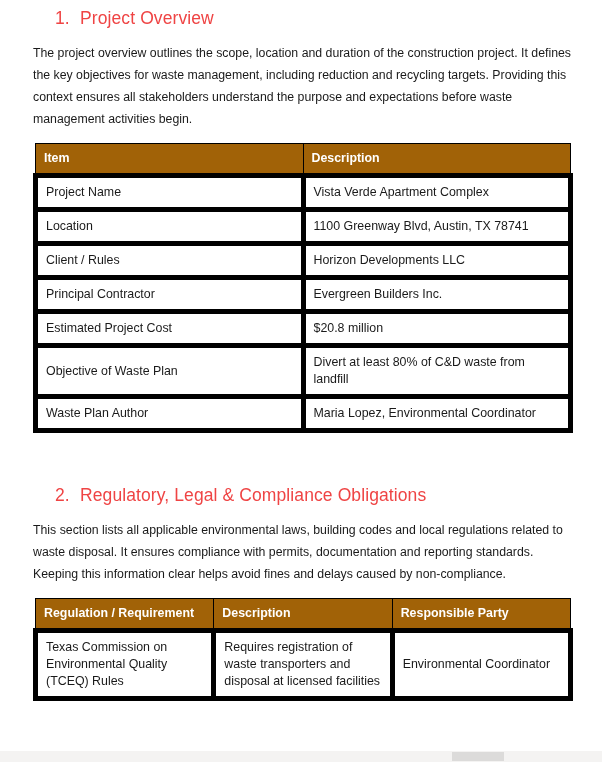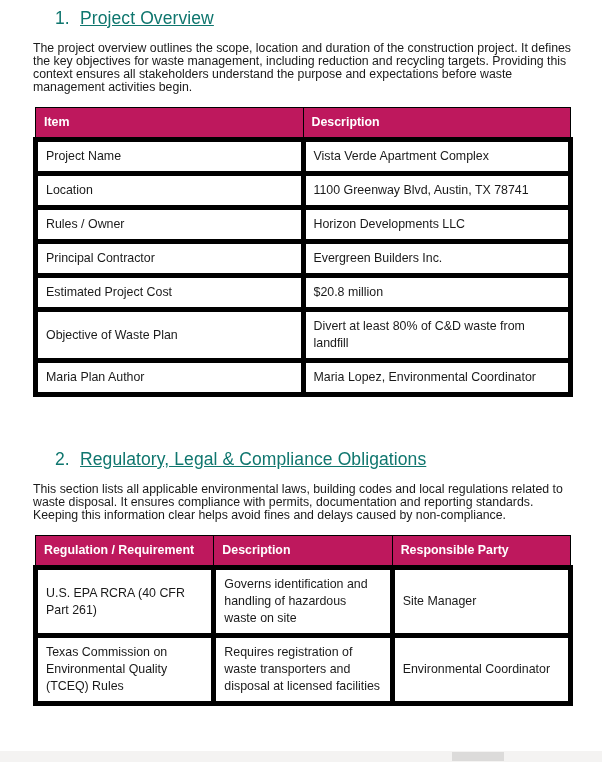--- a/index.html
+++ b/index.html
@@ -10,50 +10,49 @@
     font-family: "Liberation Sans", sans-serif;
     color: #1b1b1b;
     overflow: hidden;
   }
   .doc {
     position: relative;
     padding: 8px 29px 0 33px;
     width: 602px;
   }
   .heading {
-    color: #0f766e;
+    color: #ef4444;
     font-size: 17.5px;
     font-weight: 400;
     margin: 0 0 13px 0;
     letter-spacing: 0.1px;
-    text-decoration: underline;
   }
   .heading .num {
     display: inline-block;
     margin-left: 22px;
     width: 25px;
   }
   .heading.second {
     margin-top: 52px;
   }
   .body-text {
     font-size: 12.3px;
-    line-height: 13px;
+    line-height: 22px;
     margin: 0 0 13px 0;
     color: #1a1a1a;
     width: 540px;
   }
   table.doc-table {
     width: 540px;
     border-collapse: collapse;
     table-layout: fixed;
     font-size: 12.4px;
   }
   table.doc-table th {
-    background: #be185d;
+    background: #a16207;
     color: #ffffff;
     font-weight: bold;
     text-align: left;
     vertical-align: middle;
     padding: 6px 8px 7px 8px;
     border: 1px solid #000000;
     line-height: 16px;
   }
   table.doc-table td {
     border: 5px solid #000000;
@@ -102,37 +101,37 @@
       <tbody>
         <tr>
           <td>Project Name</td>
           <td>Vista Verde Apartment Complex</td>
         </tr>
         <tr>
           <td>Location</td>
           <td>1100 Greenway Blvd, Austin, TX 78741</td>
         </tr>
         <tr>
-          <td>Rules / Owner</td>
+          <td>Client / Rules</td>
           <td>Horizon Developments LLC</td>
         </tr>
         <tr>
           <td>Principal Contractor</td>
           <td>Evergreen Builders Inc.</td>
         </tr>
         <tr>
           <td>Estimated Project Cost</td>
           <td>$20.8 million</td>
         </tr>
         <tr>
           <td>Objective of Waste Plan</td>
           <td>Divert at least 80% of C&amp;D waste from landfill</td>
         </tr>
         <tr>
-          <td>Maria Plan Author</td>
+          <td>Waste Plan Author</td>
           <td>Maria Lopez, Environmental Coordinator</td>
         </tr>
       </tbody>
     </table>
   </section>
 
   <section>
     <h1 class="heading second">
       <span class="num">2.</span><span>Regulatory, Legal &amp; Compliance Obligations</span>
     </h1>
@@ -146,25 +145,20 @@
         </colgroup>
       <thead>
         <tr>
           <th>Regulation / Requirement</th>
           <th>Description</th>
           <th>Responsible Party</th>
         </tr>
       </thead>
       <tbody>
         <tr>
-          <td>U.S. EPA RCRA (40 CFR Part 261)</td>
-          <td>Governs identification and handling of hazardous waste on site</td>
-          <td>Site Manager</td>
-        </tr>
-        <tr>
           <td>Texas Commission on Environmental Quality (TCEQ) Rules</td>
           <td>Requires registration of waste transporters and disposal at licensed facilities</td>
           <td>Environmental Coordinator</td>
         </tr>
       </tbody>
     </table>
   </section>
 
 </div>
 

